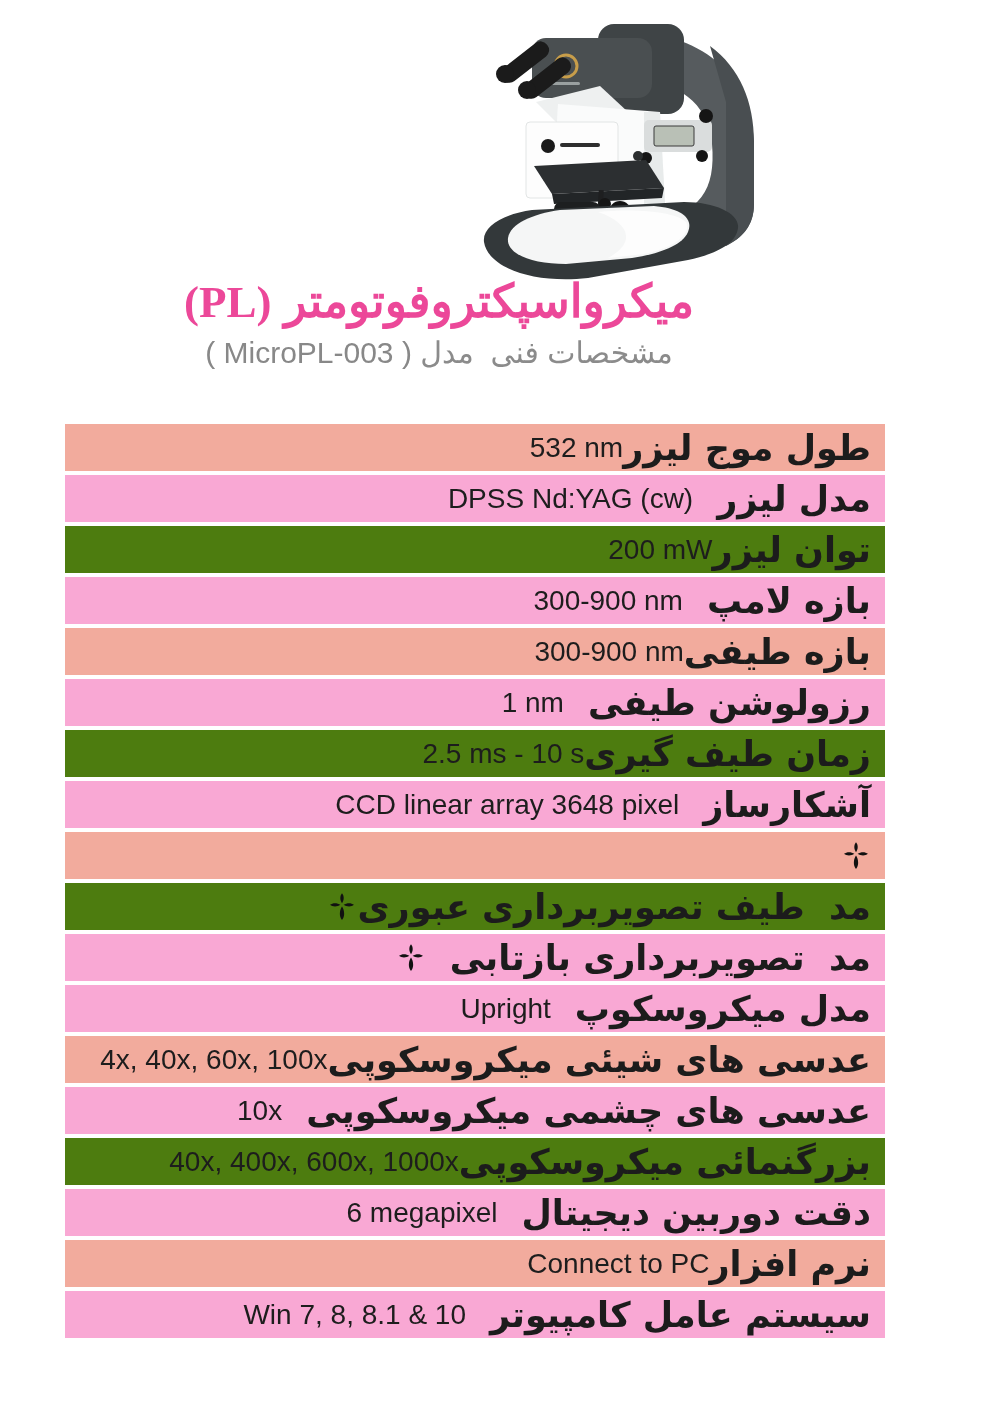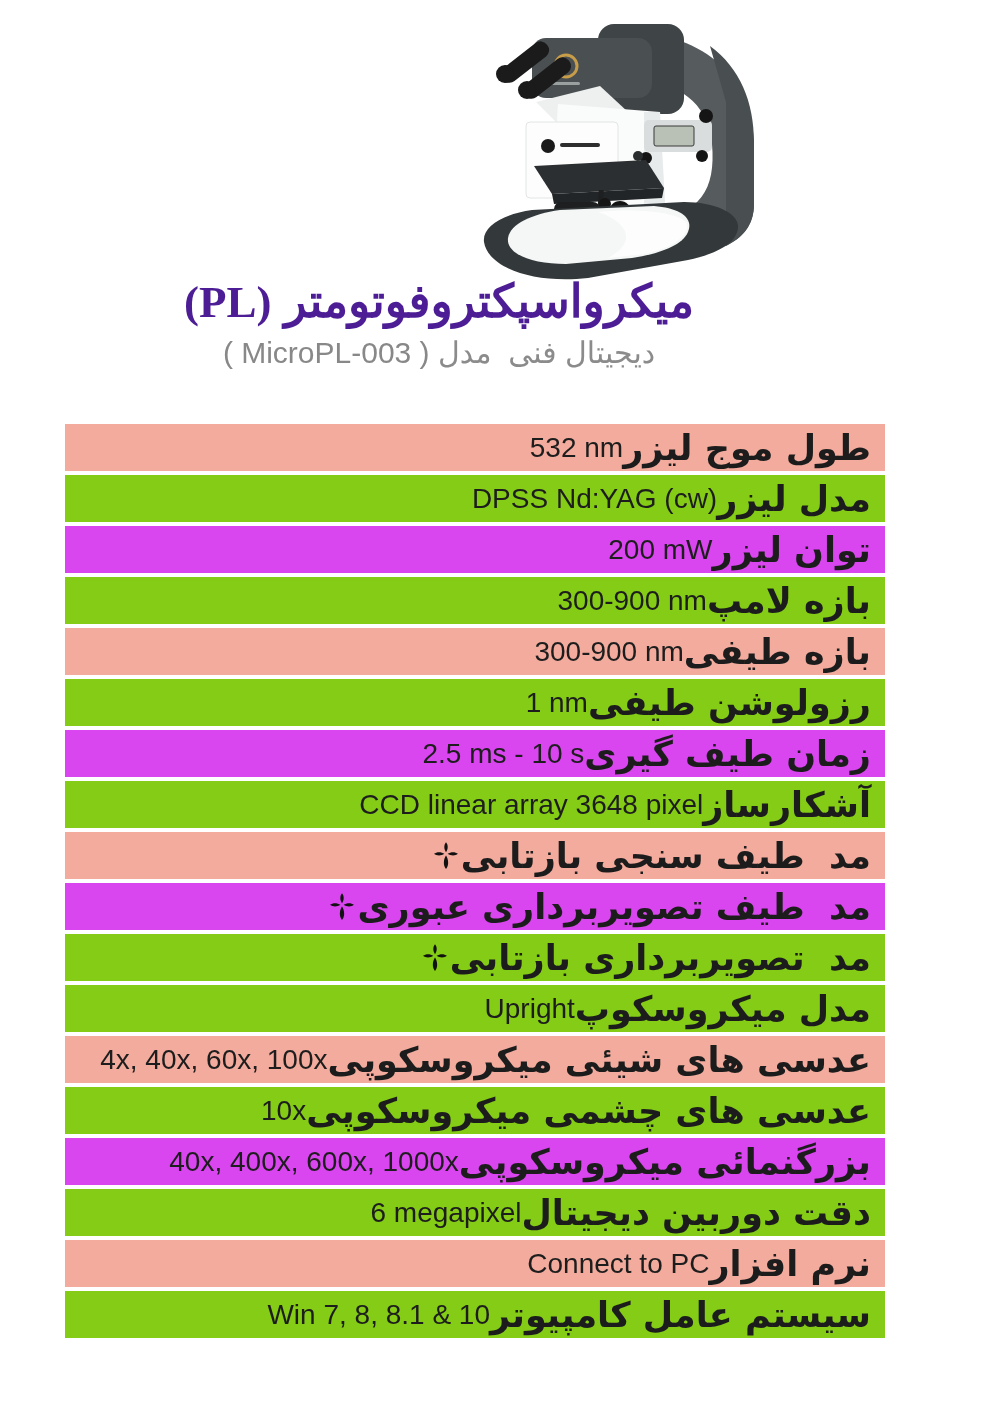--- a/index.html
+++ b/index.html
@@ -4,31 +4,31 @@
 <style>
   html,body{margin:0;padding:0;}
   body{
     width:992px;height:1413px;background:#ffffff;position:relative;
     font-family:"Liberation Sans",sans-serif;overflow:hidden;
   }
   
   .scope{position:absolute;left:448px;top:6px;width:332px;height:290px;}
   
   .header{position:absolute;top:274px;left:0;width:878px;text-align:center;}
-  .title-line{direction:rtl;font-size:46px;font-weight:bold;color:#4c1d95;line-height:54px;white-space:pre;}
+  .title-line{direction:rtl;font-size:46px;font-weight:bold;color:#ec4899;line-height:54px;white-space:pre;}
   .title-en{font-family:"Liberation Serif",serif;font-size:45px;font-weight:bold;}
   .subtitle-line{direction:rtl;font-size:30px;color:#8b8b8b;line-height:40px;margin-top:4px;white-space:pre;}
   .subtitle-en{font-family:"Liberation Sans",sans-serif;color:#888888;}
   
   .spec-table{position:absolute;top:424px;left:65px;width:820px;display:flex;flex-direction:column;gap:4px;}
   .row{height:47px;display:flex;align-items:center;justify-content:flex-end;
        padding:0 14px 0 18px;box-sizing:border-box;}
   .bg-salmon{background:#f2ab9d;}
-  .bg-gray{background:#d946ef;}
-  .bg-white{background:#84cc16;}
+  .bg-gray{background:#4d7c0f;}
+  .bg-white{background:#f9a8d4;gap:24px;}
   .cell-value{font-size:28px;color:#1d1d1d;white-space:pre;}
   .cell-label{font-size:35px;font-weight:bold;color:#1c1c1c;direction:rtl;white-space:pre;
               font-family:"DejaVu Sans","Liberation Sans",sans-serif;}
   .icon-wrap{display:flex;align-items:center;height:100%;}
 </style>
 </head>
 <body>
 
 <svg class="scope" viewBox="0 0 332 290" aria-hidden="true">
 
@@ -78,21 +78,21 @@
 
   <path d="M36,236 C34,220 56,208 84,204 L236,196 C268,196 292,208 290,222
            C288,238 268,248 240,254 L140,272 C86,278 40,262 36,236 Z" fill="#33383a"></path>
   <path d="M60,232 C62,218 84,208 112,204 L206,200 C232,202 246,212 240,226
            C234,240 210,248 184,252 L118,258 C84,258 58,248 60,232 Z" fill="#f5f6f6"></path>
   <path d="M150,206 C190,202 228,206 238,216 C244,228 226,242 196,248 L160,252 C190,236 180,216 150,206 Z" fill="#fdfdfd"></path>
 </svg>
 
 <div class="header">
   <div class="title-line"><span>میکرواسپکتروفوتومتر</span> <span class="title-en" dir="ltr">(PL)</span></div>
-  <div class="subtitle-line"><span>دیجیتال فنی  مدل</span> <span class="subtitle-en" dir="ltr">( MicroPL-003 )</span></div>
+  <div class="subtitle-line"><span>مشخصات فنی  مدل</span> <span class="subtitle-en" dir="ltr">( MicroPL-003 )</span></div>
 </div>
 
 <div class="spec-table">
     <div class="row bg-salmon">
       <div class="cell-value">532 nm</div>
       <div class="cell-label">طول موج لیزر</div>
     </div>
     <div class="row bg-white">
       <div class="cell-value">DPSS Nd:YAG (cw)</div>
       <div class="cell-label">مدل لیزر</div>
@@ -125,21 +125,20 @@
       <div class="icon-wrap">
         <svg width="30" height="33" viewBox="0 0 36 40" aria-hidden="true">
           <g fill="#111111">
             <path d="M18,16 C15.5,12.5 15,7.5 18,4 C21,7.5 20.5,12.5 18,16 Z"></path>
             <path d="M16,18 C12.5,15.5 7,15 3.5,18 C7,21 12.5,20.5 16,18 Z"></path>
             <path d="M20,18 C23.5,15.5 29,15 32.5,18 C29,21 23.5,20.5 20,18 Z"></path>
             <path d="M18,20 C14.8,24.8 14.3,32 18,36.5 C21.7,32 21.2,24.8 18,20 Z"></path>
           </g>
         </svg>
       </div>
-      <div class="cell-label">مد  طیف سنجی بازتابی</div>
     </div>
     <div class="row bg-gray">
       <div class="icon-wrap">
         <svg width="30" height="33" viewBox="0 0 36 40" aria-hidden="true">
           <g fill="#111111">
             <path d="M18,16 C15.5,12.5 15,7.5 18,4 C21,7.5 20.5,12.5 18,16 Z"></path>
             <path d="M16,18 C12.5,15.5 7,15 3.5,18 C7,21 12.5,20.5 16,18 Z"></path>
             <path d="M20,18 C23.5,15.5 29,15 32.5,18 C29,21 23.5,20.5 20,18 Z"></path>
             <path d="M18,20 C14.8,24.8 14.3,32 18,36.5 C21.7,32 21.2,24.8 18,20 Z"></path>
           </g>

